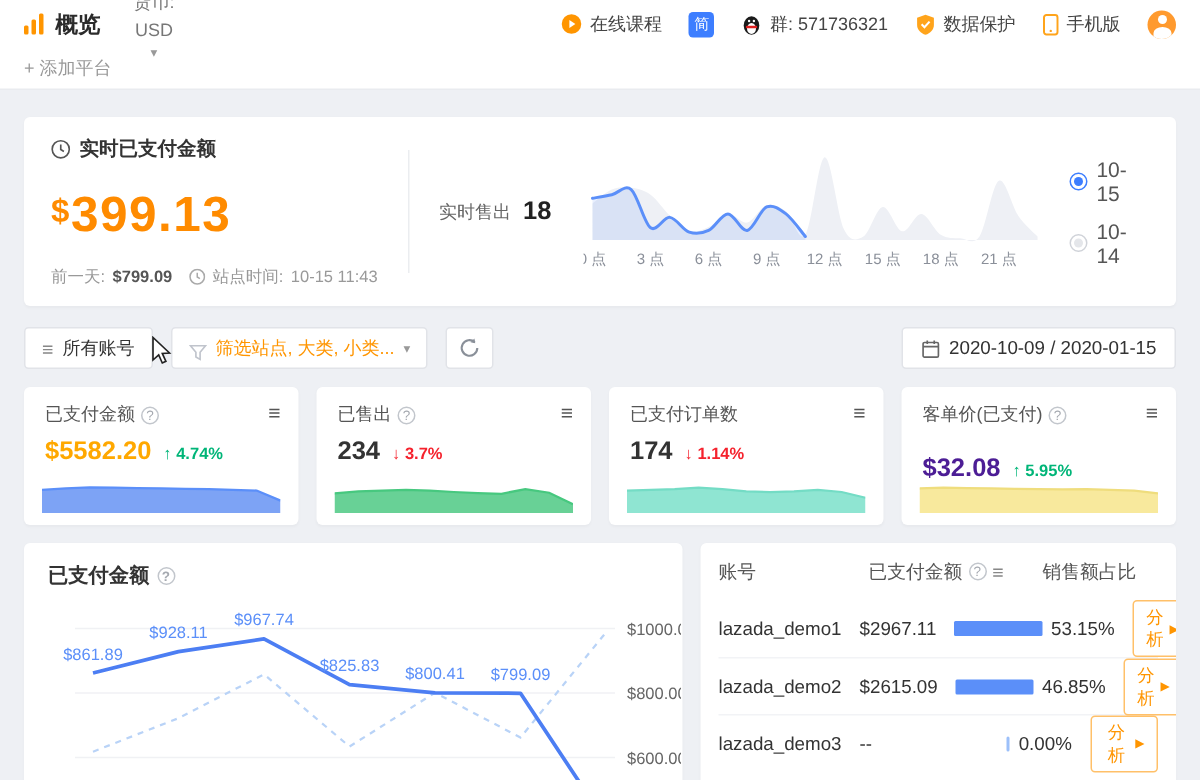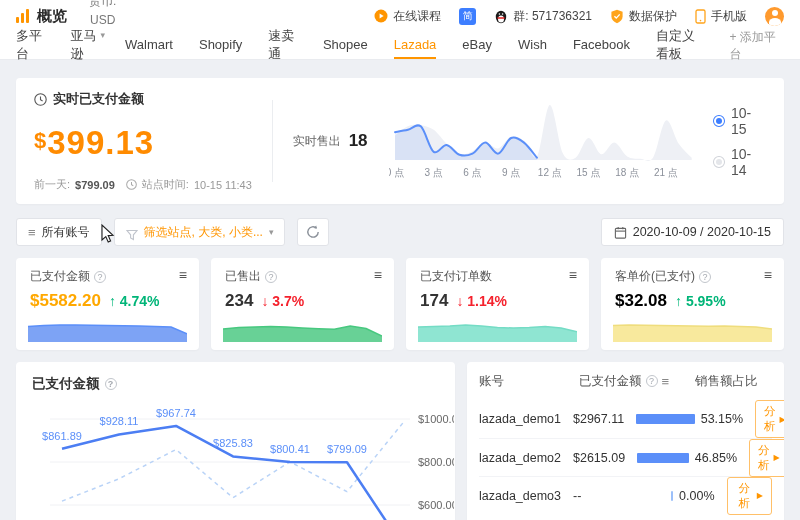--- a/index.html
+++ b/index.html
@@ -59,21 +59,21 @@
   .spacer { flex:1; }
   .btn-date { font-size:12.5px; padding:0 12px; }
   .ham { font-size:13px; color:#888; line-height:1; }
   
   .stats-row { display:flex; gap:12px; margin-top:12px; }
   .scard { flex:1; height:92px; padding:10px 14px; position:relative; }
   .scard .t { font-size:12px; color:#555; display:flex; align-items:center; gap:4px; }
   .scard .menu { position:absolute; top:9px; right:12px; font-size:14px; color:#555; cursor:pointer; }
   .val-row { margin-top:6px; display:flex; align-items:baseline; gap:8px; }
   .val { font-size:17px; font-weight:bold; }
-  .delta { font-size:14px; font-weight:bold; }
+  .delta { font-size:11px; font-weight:bold; }
   .delta.up { color:#00b578; } .delta.down { color:#f5222d; }
   .spark { position:absolute; left:12px; right:12px; bottom:8px; height:30px; width:calc(100% - 24px); }
   .qmark { width:12px; height:12px; border:1px solid #c2c6cc; color:#a5a9b0; border-radius:50%;
     font-size:9px; display:inline-flex; align-items:center; justify-content:center; flex:0 0 auto; }
   
   .bottom-row { display:flex; gap:12px; margin-top:12px; }
   .chart-card { width:439px; height:210px; padding:13px 0 0 16px; overflow:hidden; }
   .chart-title { font-size:13.5px; font-weight:bold; color:#333; display:flex; align-items:center; gap:5px; }
   .table-card { flex:1; height:210px; padding:0 12px; overflow:hidden; }
   .trow { display:flex; align-items:center; height:38px; font-size:12.5px;gap:12px; }
@@ -137,33 +137,20 @@
         <rect x="1" y="1" width="9" height="13" rx="1.6" fill="none" stroke="#ffa41b" stroke-width="1.3"></rect>
         <circle cx="5.5" cy="11.6" r="0.8" fill="#ffa41b"></circle>
       </svg>
       <span>手机版</span>
     </span>
     <span class="avatar"></span>
   </div>
 </div>
 
 <div class="nav">
-  <div style="display:flex;gap:26px;">
-      <div class="tab">多平台</div>
-      <div class="tab">亚马逊</div>
-      <div class="tab">Walmart</div>
-      <div class="tab">Shopify</div>
-      <div class="tab">速卖通</div>
-      <div class="tab">Shopee</div>
-      <div class="tab active">Lazada</div>
-      <div class="tab">eBay</div>
-      <div class="tab">Wish</div>
-      <div class="tab">Facebook</div>
-      <div class="tab">自定义看板</div>
-    </div>
   <div class="add-platform">+ 添加平台</div>
 </div>
 
 <div class="main">
 
   <div class="card rt-card">
     <div class="rt-left">
       <div class="rt-title">
         <svg width="13" height="13" viewBox="0 0 13 13">
             <circle cx="6.5" cy="6.5" r="5.7" fill="none" stroke="#555" stroke-width="1.1"></circle>
@@ -241,21 +228,21 @@
         <path d="M10.3 0.6 L10.8 3.8 L7.7 3.1 Z" fill="#8a9099"></path>
       </svg>
     </div>
     <div class="spacer"></div>
     <div class="btn btn-date">
       <svg width="13" height="13" viewBox="0 0 14 14">
         <rect x="1.5" y="2.5" width="11" height="10.5" rx="1" fill="none" stroke="#666" stroke-width="1.2"></rect>
         <path d="M1.5 5.5 H12.5" stroke="#666" stroke-width="1.2"></path>
         <path d="M4.5 1 V3.5 M9.5 1 V3.5" stroke="#666" stroke-width="1.2"></path>
       </svg>
-      <span>2020-10-09 / 2020-10-15</span>
+      <span>2020-10-09 / 2020-01-15</span>
     </div>
 
     <svg class="cursor-overlay" width="16" height="20" viewBox="0 0 16 20">
       <path d="M2 1 L2 16 L5.8 12.6 L8.2 18 L10.6 16.9 L8.2 11.6 L13 11.3 Z" fill="#fff" stroke="#222" stroke-width="1.1"></path>
     </svg>
   </div>
 
   <div class="stats-row">
       <div class="card scard">
         <div class="t">
@@ -301,21 +288,21 @@
           <path d="M0,15.04L15,14.559999999999999L30,14.080000000000002L45,13.120000000000001L60,14.080000000000002L75,15.52L90,16L105,15.52L120,14.559999999999999L135,16L150,19.84" fill="none" stroke="#74dcc5" stroke-width="1.5"></path>
         </svg>
       </div>
       <div class="card scard">
         <div class="t">
           <span>客单价(已支付)</span>
           <span class="qmark">?</span>
         </div>
         <span class="menu">≡</span>
         <div class="val-row">
-          <span class="val" style="color: #000000;">$32.08</span>
+          <span class="val" style="color: #4c1d95; margin-top: 11px;">$32.08</span>
           <span class="delta up">↑ 5.95%</span>
         </div>
         <svg class="spark" viewBox="0 0 150 30" preserveAspectRatio="none">
           <path d="M0,13.600000000000001L15,13.120000000000001L30,13.36L45,13.600000000000001L60,13.84L75,14.080000000000002L90,14.32L105,14.080000000000002L120,14.559999999999999L135,15.04L150,16.96L150,30 L0,30 Z" fill="#f8e99d"></path>
           <path d="M0,13.600000000000001L15,13.120000000000001L30,13.36L45,13.600000000000001L60,13.84L75,14.080000000000002L90,14.32L105,14.080000000000002L120,14.559999999999999L135,15.04L150,16.96" fill="none" stroke="#efdd7d" stroke-width="1.5"></path>
         </svg>
       </div>
     </div>
 
   <div class="bottom-row">

